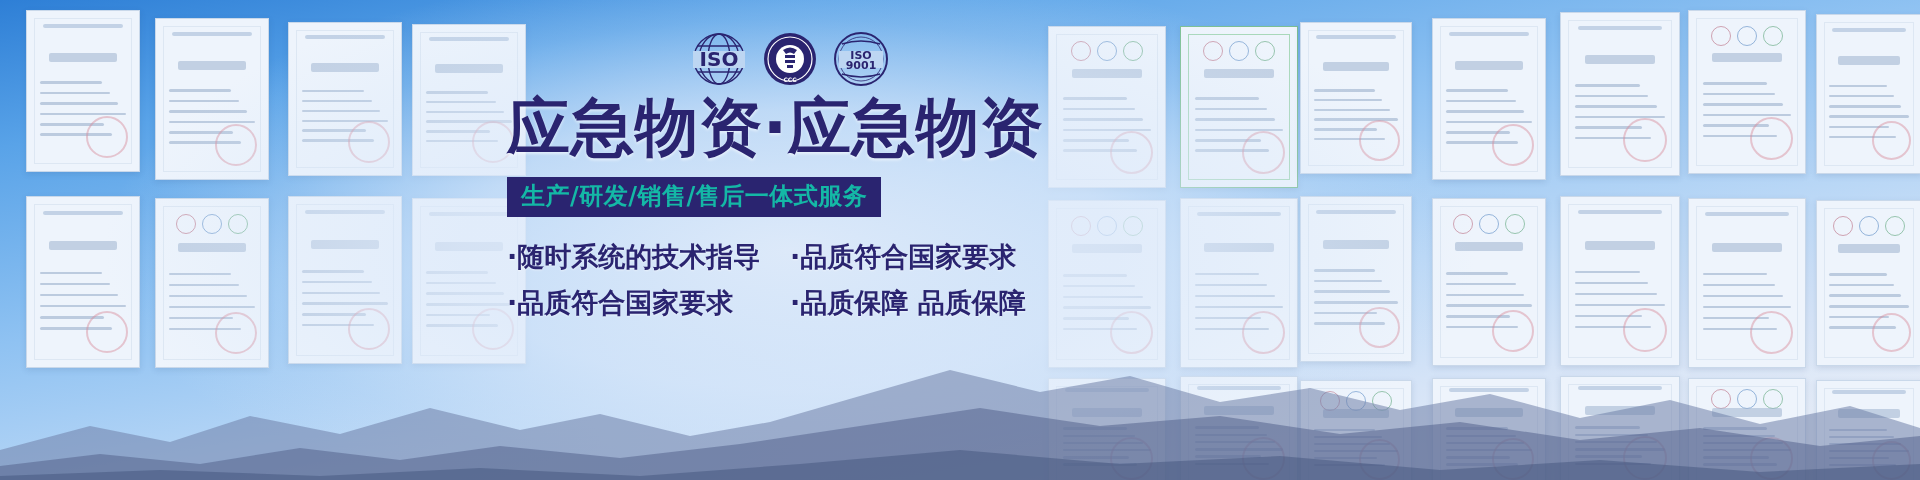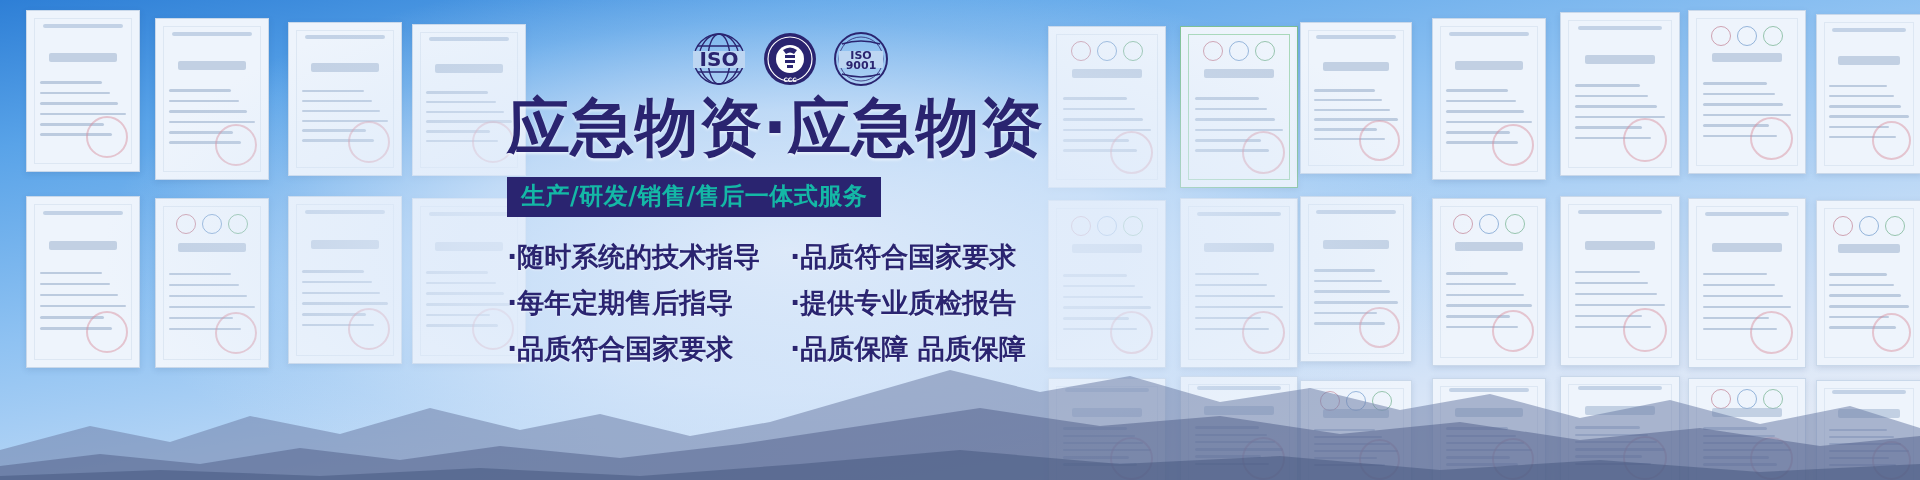--- a/index.html
+++ b/index.html
@@ -518,23 +518,19 @@
     <div class="subbar">
       <span class="subtxt">生产/研发/销售/售后一体式服务</span>
     </div>
 
     <div class="bullets">
       <div class="brow">
         <span class="bitem col1">·随时系统的技术指导</span>
         <span class="bitem col2">·品质符合国家要求</span>
       </div>
       <div class="brow">
-        <span class="bitem col1">·每年定期售后指导</span>
-        <span class="bitem col2">·提供专业质检报告</span>
-      </div>
-      <div class="brow">
         <span class="bitem col1">·品质符合国家要求</span>
         <span class="bitem col2">·品质保障 品质保障</span>
       </div>
     </div>
 
   </div>
 </div>
 
 </body></html>

